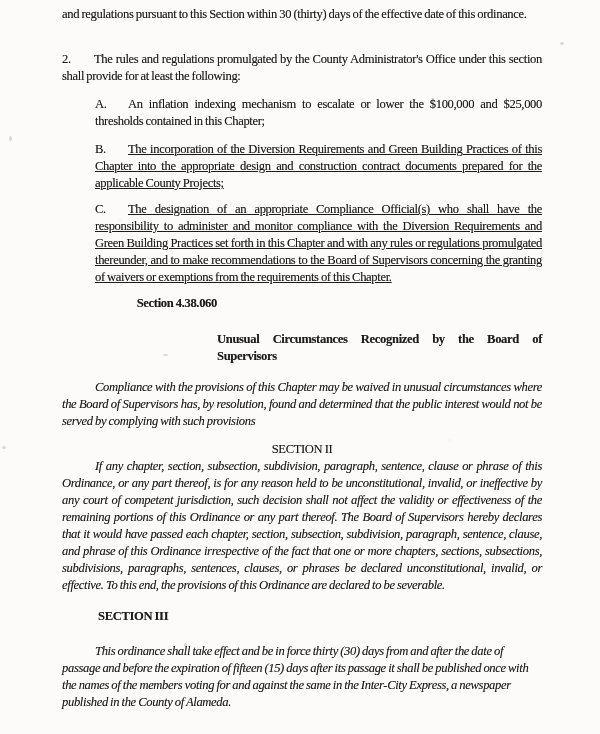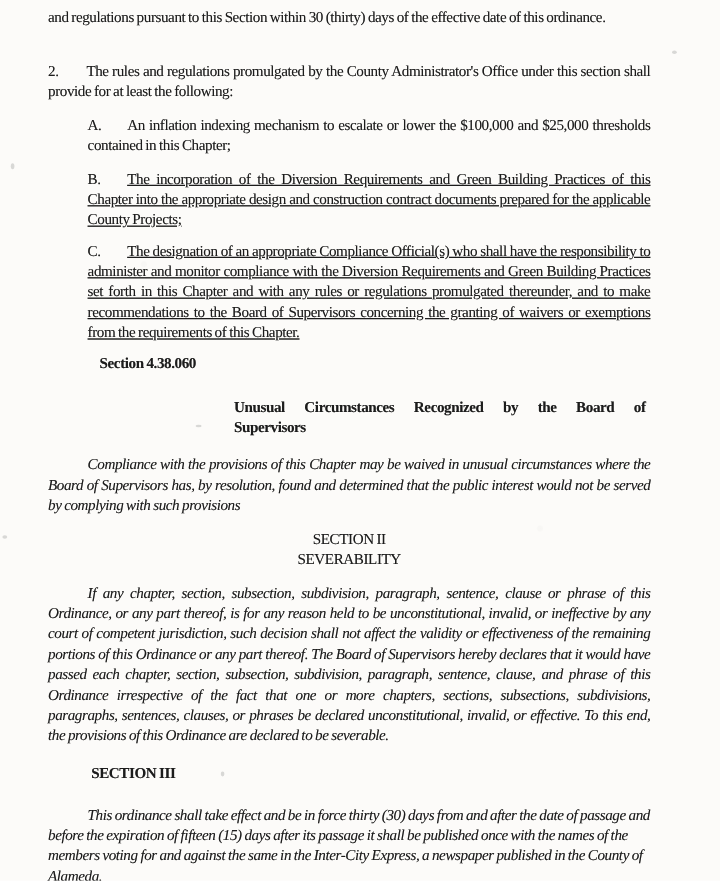--- a/index.html
+++ b/index.html
@@ -16,39 +16,39 @@
     background-image:
       radial-gradient(circle at 20% 30%, rgba(120,120,120,0.03) 0 2px, transparent 3px),
       radial-gradient(circle at 75% 60%, rgba(120,120,120,0.03) 0 2px, transparent 3px);
     overflow: hidden;
     font-family: "Liberation Serif", "DejaVu Serif", serif;
     font-size: 12.6px;
     line-height: 17px;
     letter-spacing: -0.35px;
     word-spacing: -0.5px;
     color: #1c1c1c;
-    padding: 6px 58px 0 40px;
+    padding: 6px 58px 0 62px;
     text-shadow: 0 0 0.5px rgba(30,30,30,0.45);
   }
   .j { text-align: justify; }
   .para { margin: 0; }
   .indent { text-indent: 33px; font-style: italic; }
   .gap-xl { margin-bottom: 28px; }
   .gap-lg { margin-bottom: 14px; }
   .gap-md { margin-bottom: 11px; }
   .gap-sm { margin-bottom: 9px; text-decoration: underline; }
   .num-label { display: inline-block; width: 32px; }
   .subitem { margin-left: 33px; }
   .subitem .ltr-label { display: inline-block; width: 33px; }
   .h438 {
     display: flex;
     font-weight: 700;
     margin-left: 43px;
   }
-  .h438-num { width: 112px; flex: 0 0 auto; }
+  .h438-num { width: 112px; flex: 0 0 auto; text-align: right; }
   .h438-title { width: 343px; }
   .jfull { text-align: justify; text-align-last: justify; margin-top: 36px; }
   .center-head {
     text-align: center;
     font-weight: 400;
   }
   .sec3-head {
     font-weight: 700;
     margin-left: 36px;
     margin-bottom: 18px;
@@ -84,21 +84,20 @@
     <div class="h438-num">Section 4.38.060</div>
     <div class="h438-title">
       <div class="jfull">Unusual Circumstances Recognized by the Board of</div>
       <div>Supervisors</div>
     </div>
   </div>
 
   <p class="para j indent gap-md">Compliance with the provisions of this Chapter may be waived in unusual circumstances where the Board of Supervisors has, by resolution, found and determined that the public interest would not be served by complying with such provisions</p>
 
   <div class="center-head">SECTION II</div>
-  <div class="center-head gap-md">SEVERABILITY</div>
 
   <p class="para j indent gap-lg">If any chapter, section, subsection, subdivision, paragraph, sentence, clause or phrase of this Ordinance, or any part thereof, is for any reason held to be unconstitutional, invalid, or ineffective by any court of competent jurisdiction, such decision shall not affect the validity or effectiveness of the remaining portions of this Ordinance or any part thereof.  The Board of Supervisors hereby declares that it would have passed each chapter, section, subsection, subdivision, paragraph, sentence, clause, and phrase of this Ordinance irrespective of the fact that one or more chapters, sections, subsections, subdivisions, paragraphs, sentences, clauses, or phrases be declared unconstitutional, invalid, or effective.  To this end, the provisions of this Ordinance are declared to be severable.</p>
 
   <div class="sec3-head">SECTION III</div>
 
   <p class="para indent">This ordinance shall take effect and be in force thirty (30) days from and after the date of passage and before the expiration of fifteen (15) days after its passage it shall be published once with the names of the members voting for and against the same in the Inter-City Express, a newspaper published in the County of Alameda.</p>
 
 </div>
 
 </body></html>

